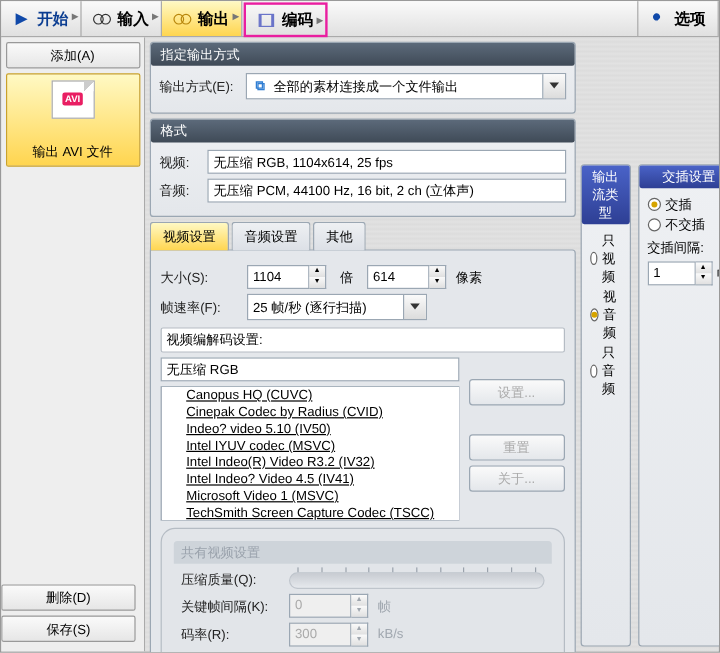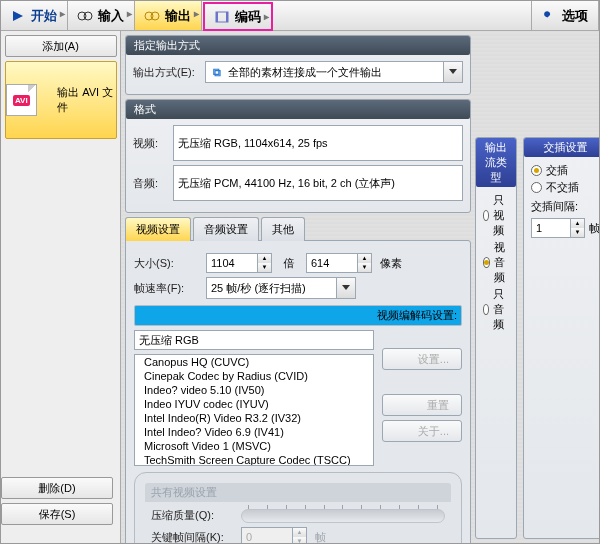--- a/index.html
+++ b/index.html
@@ -12,52 +12,52 @@
   .topbar-tab::after { content: "▸"; position: absolute; right: 2px; top: 7px; font-size: 10px; color: #777; }
   .topbar-tab.last::after { content: ""; }
   .topbar-tab.active-blue { color: #0b3d91; text-align: right; }
   .topbar-tab.active-yellow { background: linear-gradient(#fff9c4, #ffd54f); }
   .topbar-tab.highlight-pink { border: 2px solid #e91ea0; margin: 1px; }
   .topbar-spacer { flex: 1; border-right: 1px solid #aaa; background: linear-gradient(#fafafa, #e0e0e0); }
   
   .main { display: flex; flex: 1; overflow: hidden; }
   .leftcol { width: 120px; display: flex; flex-direction: column; background:#eee; border-right:1px solid #aaa; }
   .leftcol button.ribbon { width:112px; height:22px; margin:4px auto 0; background:linear-gradient(#fafafa,#e6e6e6); border:1px solid #999; border-radius:2px; font-size:11px; cursor:pointer; }
-  .avi-card { width:112px; height:78px; margin:4px auto 0; background:linear-gradient(#fff9c4,#ffd54f); border:1px solid #caa22a; border-radius:2px; display:flex; flex-direction:row; align-items:center; justify-content:flex-end; gap:20px; }
+  .avi-card { width:112px; height:78px; margin:4px auto 0; background:linear-gradient(#fff9c4,#ffd54f); border:1px solid #caa22a; border-radius:2px; display:flex; flex-direction:column; align-items:center; justify-content:center; gap:20px; }
   .avi-icon { width:36px; height:32px; background:#fff; border:1px solid #aaa; position:relative; display:flex; align-items:center; justify-content:center; }
   .avi-icon::before { content:""; position:absolute; top:0; right:0; width:8px; height:8px; background:linear-gradient(135deg,#ccc 50%, #fff 50%); }
   .avi-badge { background:#e91e63; color:#fff; font-size:8px; font-weight:bold; padding:1px 2px; border-radius:2px; }
-  .left-bottom { margin-top:auto; padding-bottom:18px; }
+  .left-bottom { margin-top:auto; padding-bottom:8px; }
   
   .rightcol { flex:1; overflow:auto; background: repeating-linear-gradient(0deg,#dcdcdc 0,#e2e2e2 2px,#dcdcdc 4px); padding:4px; display:flex; gap:4px; }
   .stack { flex:1; display:flex; flex-direction:column; gap:4px; }
   .sidepanel { width:120px; display:flex; flex-direction:row; gap:6px; margin-top:102px; }
   .group { border:1px solid #9ba7b3; border-radius:3px; background:linear-gradient(#eef0f3,#e4e7eb); padding:5px 7px 7px; }
   .group > .title { background:linear-gradient(#5c6a7a,#3f4a57); color:#fff; font-size:11px; padding:2px 8px; border-radius:2px; margin:-5px -7px 6px -7px; }
   .group.blue > .title { background:linear-gradient(#4a63c8,#2e3f94); }
   .formrow { display:flex; align-items:center; gap:8px; margin:4px 0; font-size:11px; }
   .label { width:64px; display:inline-block; color:#222; }
-  .ro { flex:1; height:36px; background:#fff; border:1px solid #9ba7b3; padding:2px 4px; font-size:11px; display:flex; align-items:center; }
+  .ro { flex:1; height:20px; background:#fff; border:1px solid #9ba7b3; padding:2px 4px; font-size:11px; display:flex; align-items:center; }
   .dropdown { flex:1; height:22px; display:flex; align-items:center; background:#fff; border:1px solid #9ba7b3; padding:0 4px; font-size:11px; position:relative; }
   .dropdown::after { content:""; position:absolute; right:0; top:0; bottom:0; width:18px; border-left:1px solid #9ba7b3; background:linear-gradient(#fafafa,#dcdcdc); }
   .dropdown .dd-arrow { position:absolute; right:5px; top:7px; width:0;height:0;border-left:4px solid transparent;border-right:4px solid transparent;border-top:5px solid #333; z-index:1;}
   .dd-icon { width:14px; height:14px; margin-right:4px; display:inline-flex; align-items:center; justify-content:center; color:#2e7dd3; font-weight:bold; }
   .tabs { display:flex; gap:2px; margin-bottom:-1px; }
   .tab { padding:4px 10px; border:1px solid #9ba7b3; border-bottom:none; background:linear-gradient(#eef0f3,#dce0e6); border-radius:3px 3px 0 0; cursor:pointer; font-size:11px; }
   .tab.active { background:linear-gradient(#fff9c4,#ffd54f); font-weight:normal; }
   .tabpanel { border:1px solid #9ba7b3; border-radius:0 3px 3px 3px; background:#e4e7eb; padding:8px; }
   .spin { display:flex; height:20px; }
   .spin input { width:52px; height:20px; border:1px solid #9ba7b3; padding:0 4px; font-size:11px; }
   .spin .upd { width:14px; display:flex; flex-direction:column; border:1px solid #9ba7b3; border-left:none; }
   .spin .upd div { flex:1; font-size:6px; text-align:center; cursor:pointer; background:linear-gradient(#fafafa,#e0e0e0); line-height:8px; }
   .mult { width:18px; text-align:center; }
   .codec-sel { border:1px solid #9ba7b3; background:#fff; height:20px; padding:2px 4px; margin:4px 0; }
   .codec-list { height:112px; border:1px solid #9ba7b3; background:#fff; overflow:auto; }
-  .codec-list div { padding:1px 9px; font-size:11px; white-space:nowrap; cursor:pointer; }
-  .btn { height:22px; padding:0 12px; border:1px solid #9ba7b3; border-radius:3px; background:linear-gradient(#fafafa,#e4e7eb); font-size:11px; cursor:pointer; color:#666;text-align:right; }
+  .codec-list div { padding:1px 20px; font-size:11px; white-space:nowrap; cursor:pointer;text-decoration:underline; }
+  .btn { height:22px; padding:0 12px; border:1px solid #9ba7b3; border-radius:3px; background:linear-gradient(#fafafa,#e4e7eb); font-size:11px; cursor:pointer; color:#666; }
   .btn:disabled { color:#aaa; }
   .shared { border:1px solid #b5bcc4; border-radius:12px; background:#e2e5e9; padding:16px; margin-top:6px; }
   .shared .stitle { font-size:11px; color:#9aa2ac; background:#ced4da; margin:-6px -6px 6px; padding:2px 6px; border-radius:3px 3px 0 0; }
   .shared .formrow { color:#a0a7af; }
   .shared input { background:#efefef; color:#aaa; }
   .slider { flex:1; height:14px; background:linear-gradient(#c8ccd2,#e6e9ed); border:1px solid #bfc5cc; border-radius:7px; position:relative; }
   .slider .ticks { position:absolute; left:6px; right:6px; top:-5px; display:flex; justify-content:space-between; }
   .slider .ticks i { width:1px; height:4px; background:#9aa2ac; display:block; }
   .radio-row { display:flex; align-items:center; gap:4px; font-size:11px; margin:2px 0; cursor:pointer; }
   .radio { width:11px; height:11px; border:1px solid #666; border-radius:50%; display:inline-flex; align-items:center; justify-content:center; background:#fff; }
@@ -185,31 +185,31 @@
                 </div>
               <span>像素</span>
             </div>
             <div class="formrow">
               <span class="label">帧速率(F):</span>
               <div class="dropdown" style="max-width:150px">
                   <span>25  帧/秒 (逐行扫描)</span>
                   <span class="dd-arrow"></span>
                 </div>
             </div>
-            <div style="background:#0ea5e9;border:1px solid #b5bcc4;border-radius:2px;padding:2px 4px;margin-top:6px;font-size:11px;text-align:right;">视频编解码设置:</div>
+            <div style="background:#ffffff;border:1px solid #b5bcc4;border-radius:2px;padding:2px 4px;margin-top:6px;font-size:11px;">视频编解码设置:</div>
             <div style="display:flex; gap:8px; align-items:flex-start;">
               <div style="flex:1;">
                 <div class="codec-sel">无压缩 RGB</div>
                 <div class="codec-list" id="codec-list">
                     <div>Canopus HQ (CUVC)</div>
                     <div>Cinepak Codec by Radius (CVID)</div>
                     <div>Indeo? video 5.10 (IV50)</div>
-                    <div>Indeo IYUV codec (IYUV)</div>
+                    <div>Intel IYUV codec (MSVC)</div>
                     <div>Intel Indeo(R) Video R3.2 (IV32)</div>
-                    <div>Intel Indeo? Video 6.9 (IV41)</div>
+                    <div>Intel Indeo? Video 4.5 (IV41)</div>
                     <div>Microsoft Video 1 (MSVC)</div>
                     <div>TechSmith Screen Capture Codec (TSCC)</div>
                   </div>
               </div>
               <div style="width:80px; display:flex; flex-direction:column; gap:24px; margin-top:22px;">
                 <button class="btn" disabled="">设置...</button>
                 <div>
                   <button class="btn" disabled="" style="width:100%;margin-bottom:4px;">重置</button>
                   <button class="btn" disabled="" style="width:100%;">关于...</button>
                 </div>

